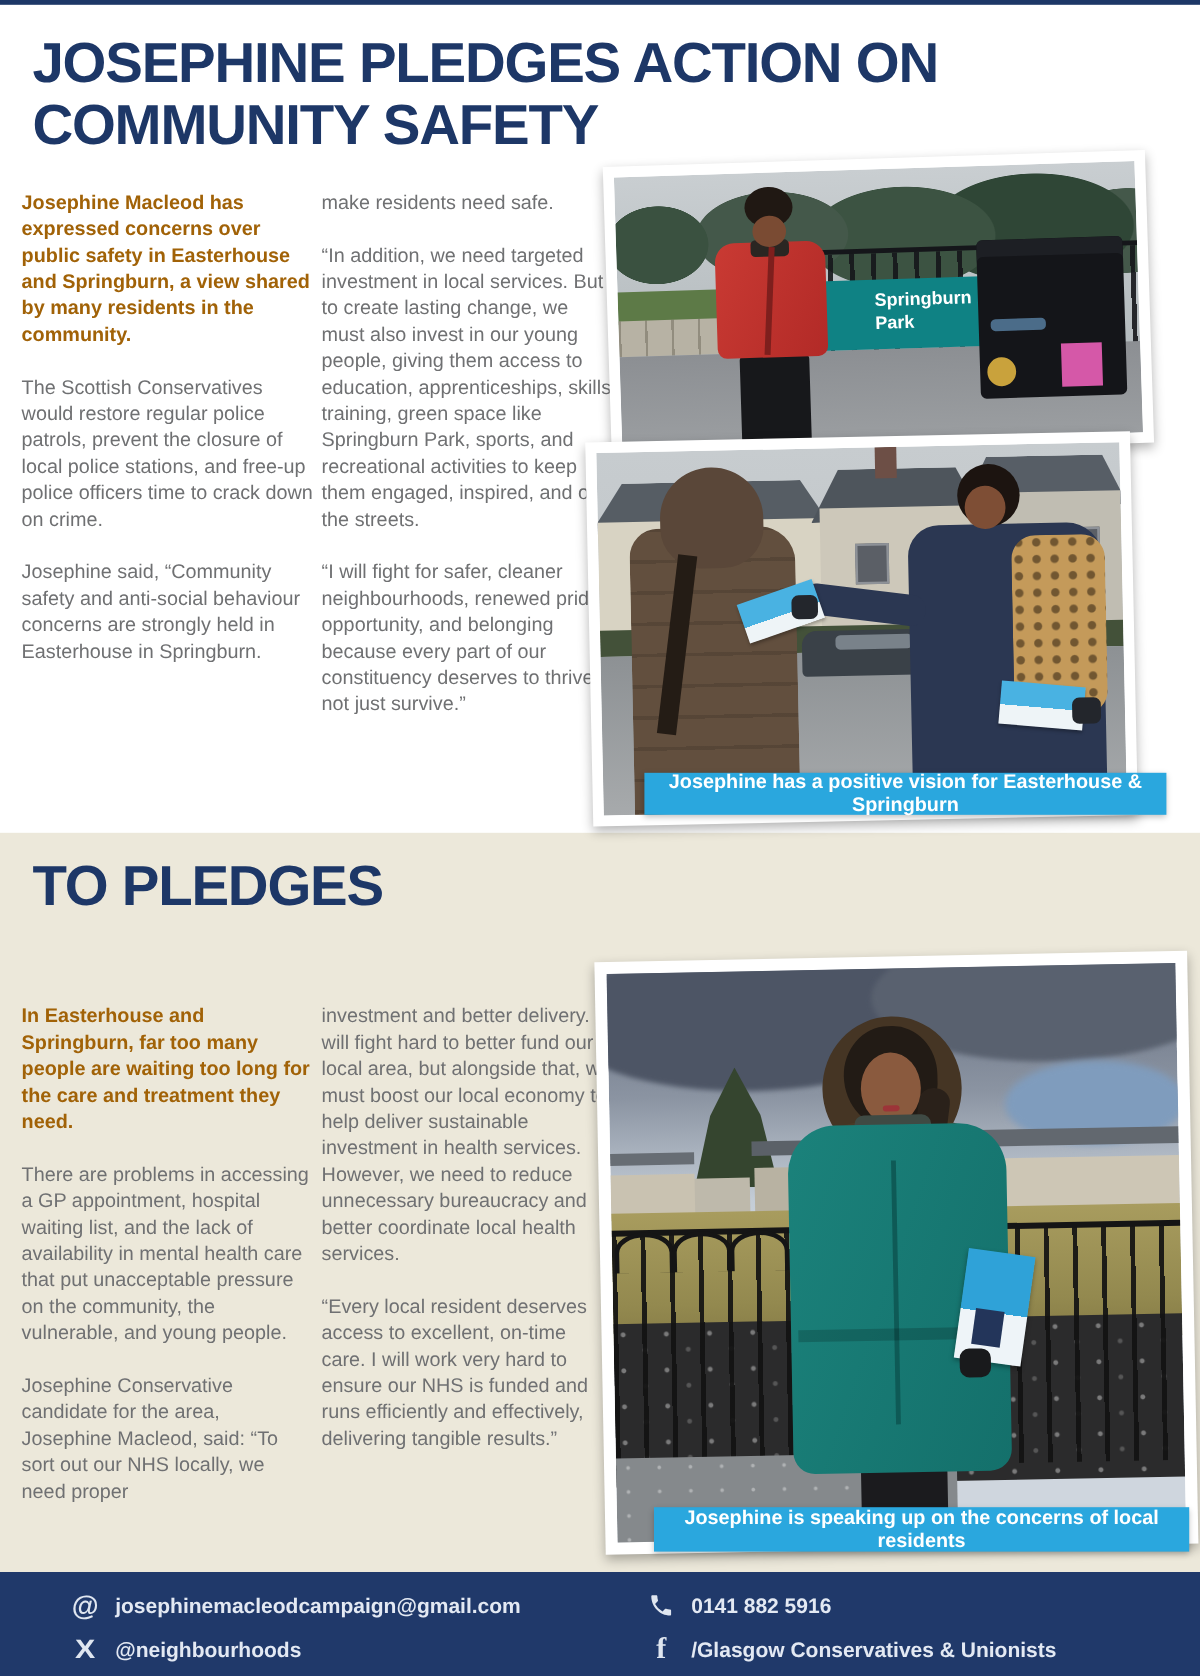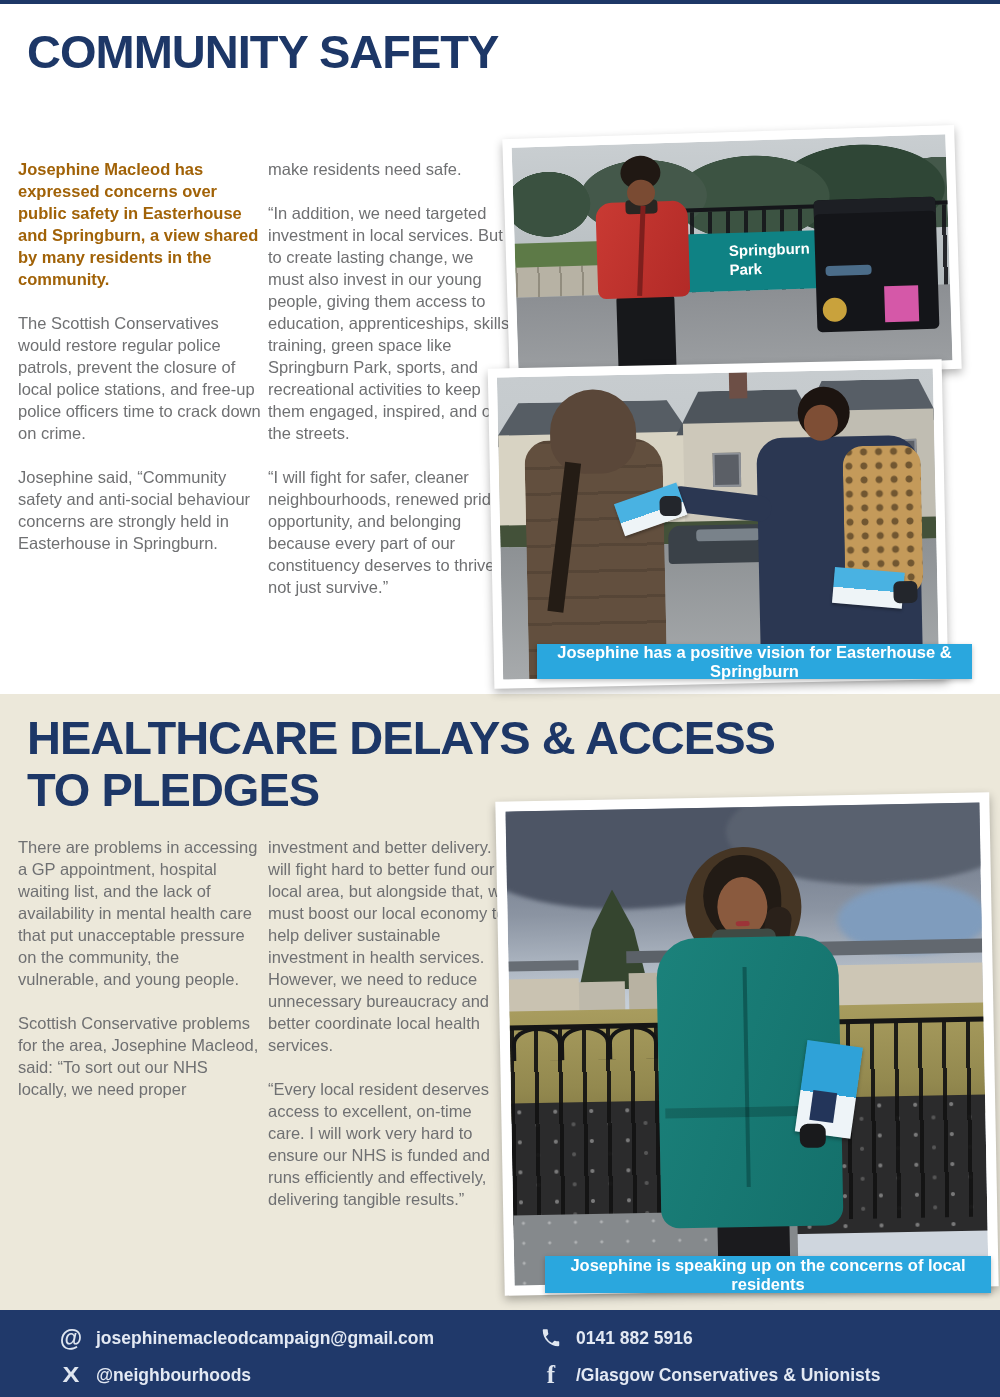--- a/index.html
+++ b/index.html
@@ -168,20 +168,21 @@
   .p3-legs{left:204px;top:414px;width:72px;height:60px;background:#1b1b1e;border-radius:6px;}
 </style>
 </head>
 <body>
 
 <div class="page">
   <div class="topline"></div>
   <div class="s2bg"></div>
 
   <div class="h-title h1">
+    <div>JOSEPHINE PLEDGES ACTION ON</div>
     <div>COMMUNITY SAFETY</div>
   </div>
 
   <div class="col c1a">
     <p class="lead">Josephine Macleod has expressed concerns over public safety in Easterhouse and Springburn, a view shared by many residents in the community.</p>
     <p>The Scottish Conservatives would restore regular police patrols, prevent the closure of local police stations, and free-up police officers time to crack down on crime.</p>
     <p>Josephine said, “Community safety and anti-social behaviour concerns are strongly held in Easterhouse in Springburn.</p>
   </div>
   <div class="col c2a">
     <p>make residents need safe.</p>
@@ -245,27 +246,27 @@
       <div class="abs p2-glove1"></div>
       <div class="abs p2-leaf2"></div>
       <div class="abs p2-glove2"></div>
     </div>
   </div>
   <div class="caption cap1">
     <span>Josephine has a positive vision for Easterhouse &amp; Springburn</span>
   </div>
 
   <div class="h-title h2">
-    <div>HEALTHCARE DELAYS &amp; ACCESS</div>
     <div>TO PLEDGES</div>
   </div>
 
   <div class="col c1b">
+    <p class="lead">In Easterhouse and Springburn, far too many people are waiting too long for the care and treatment they need.</p>
     <p>There are problems in accessing a GP appointment, hospital waiting list, and the lack of availability in mental health care that put unacceptable pressure on the community, the vulnerable, and young people.</p>
-    <p>Scottish Conservative problems for the area, Josephine Macleod, said: “To sort out our NHS locally, we need proper</p>
+    <p>Josephine Conservative candidate for the area, Josephine Macleod, said: “To sort out our NHS locally, we need proper</p>
   </div>
   <div class="col c2b">
     <p>investment and better delivery. I will fight hard to better fund our local area, but alongside that, we must boost our local economy to help deliver sustainable investment in health services. However, we need to reduce unnecessary bureaucracy and better coordinate local health services.</p>
     <p>“Every local resident deserves access to excellent, on-time care. I will work very hard to ensure our NHS is funded and runs efficiently and effectively, delivering tangible results.”</p>
   </div>
 
   <div class="photo photo3">
     <div class="scene">
       <div class="abs p3-sky"></div>
       <div class="abs p3-cloud1"></div>

